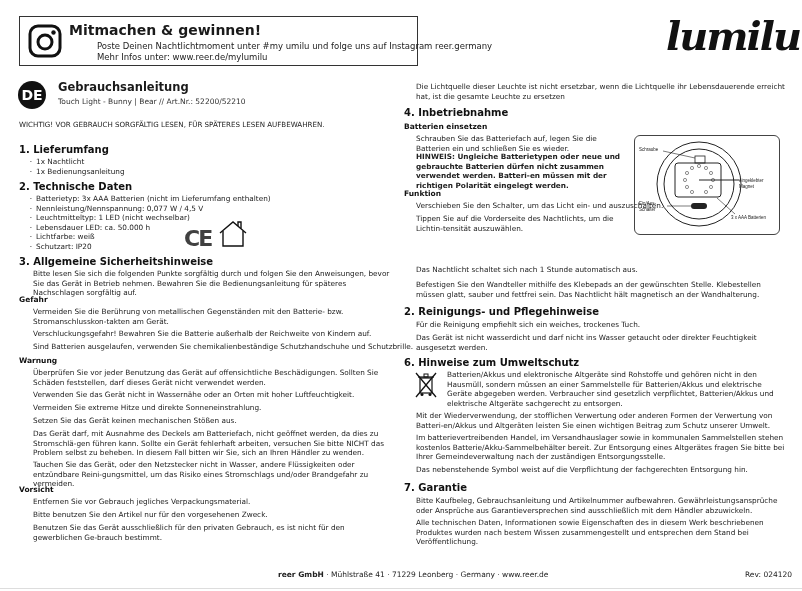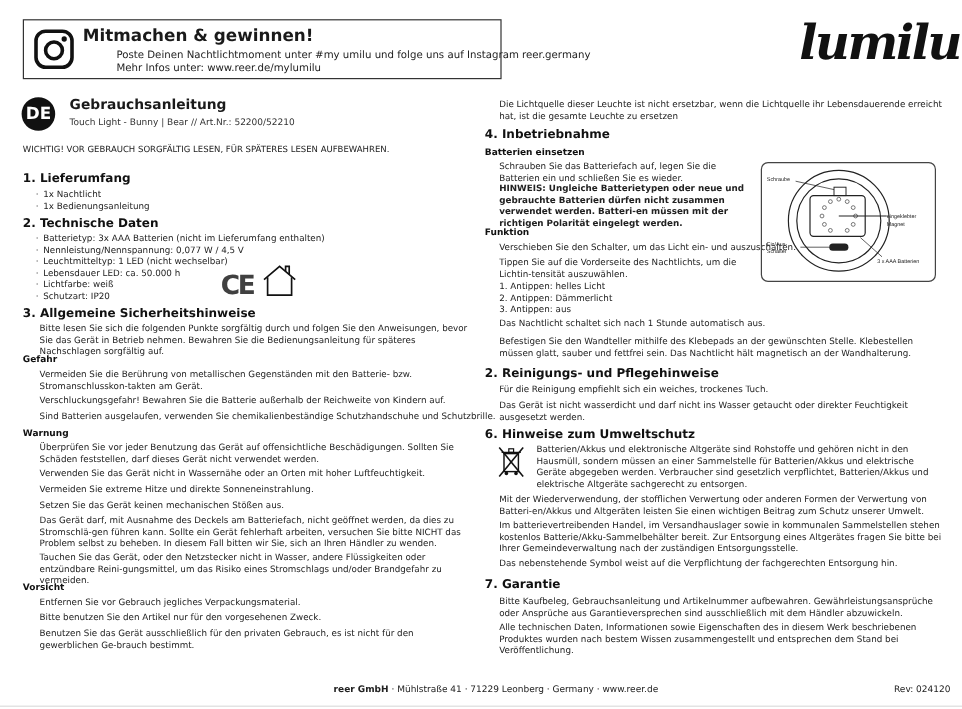--- a/index.html
+++ b/index.html
@@ -112,25 +112,20 @@
   <div class="txt" style="left:416px;top:82px;width:370px;">Die Lichtquelle dieser Leuchte ist nicht ersetzbar, wenn die Lichtquelle ihr Lebensdauerende erreicht hat, ist die gesamte Leuchte zu ersetzen</div>
 
   <div class="h2" style="left:404px;top:107px;">4. Inbetriebnahme</div>
   <div class="h3" style="left:404px;top:122px;">Batterien einsetzen</div>
   <div class="txt" style="left:416px;top:134px;width:212px;">Schrauben Sie das Batteriefach auf, legen Sie die Batterien ein und schließen Sie es wieder.</div>
   <div class="txt" style="left:416px;top:152px;width:212px;font-weight:bold;">HINWEIS: Ungleiche Batterietypen oder neue und gebrauchte Batterien dürfen nicht zusammen verwendet werden. Batteri-en müssen mit der richtigen Polarität eingelegt werden.</div>
 
   <div class="h3" style="left:404px;top:189px;text-align:center;">Funktion</div>
   <div class="txt" style="left:416px;top:201px;width:225px;white-space:nowrap;">Verschieben Sie den Schalter, um das Licht ein- und auszuschalten.</div>
   <div class="txt" style="left:416px;top:214px;width:212px;">Tippen Sie auf die Vorderseite des Nachtlichts, um die Lichtin-tensität auszuwählen.</div>
-  <div class="txt" style="left:416px;top:234px;">
-    <div>1. Antippen: helles Licht</div>
-    <div>2. Antippen: Dämmerlicht</div>
-    <div>3. Antippen: aus</div>
-  </div>
   <div class="txt" style="left:416px;top:265px;width:370px;">Das Nachtlicht schaltet sich nach 1 Stunde automatisch aus.</div>
   <div class="txt" style="left:416px;top:280px;width:370px;">Befestigen Sie den Wandteller mithilfe des Klebepads an der gewünschten Stelle. Klebestellen müssen glatt, sauber und fettfrei sein. Das Nachtlicht hält magnetisch an der Wandhalterung.</div>
 
   <div class="diagram">
     <svg width="146" height="100" viewBox="0 0 146 100">
       <circle cx="64" cy="48" r="42" fill="none" stroke="#222" stroke-width="1"></circle>
       <circle cx="64" cy="48" r="35" fill="none" stroke="#222" stroke-width="1"></circle>
       <rect x="40" y="27" width="46" height="34" rx="3" fill="none" stroke="#222" stroke-width="1"></rect>
       <rect x="60" y="20" width="10" height="7" fill="none" stroke="#222" stroke-width="0.8"></rect>
       <g fill="none" stroke="#444" stroke-width="0.6">

